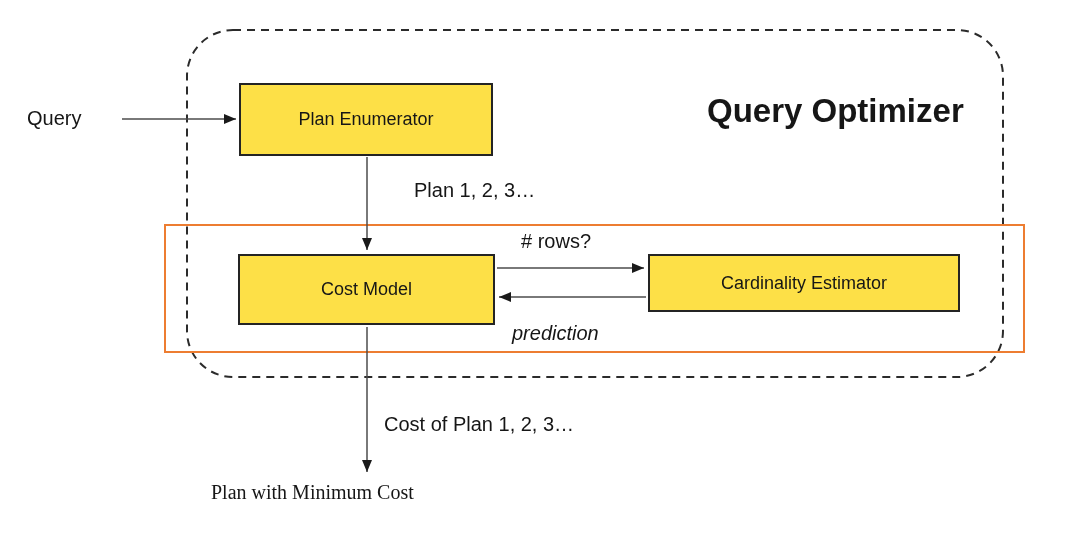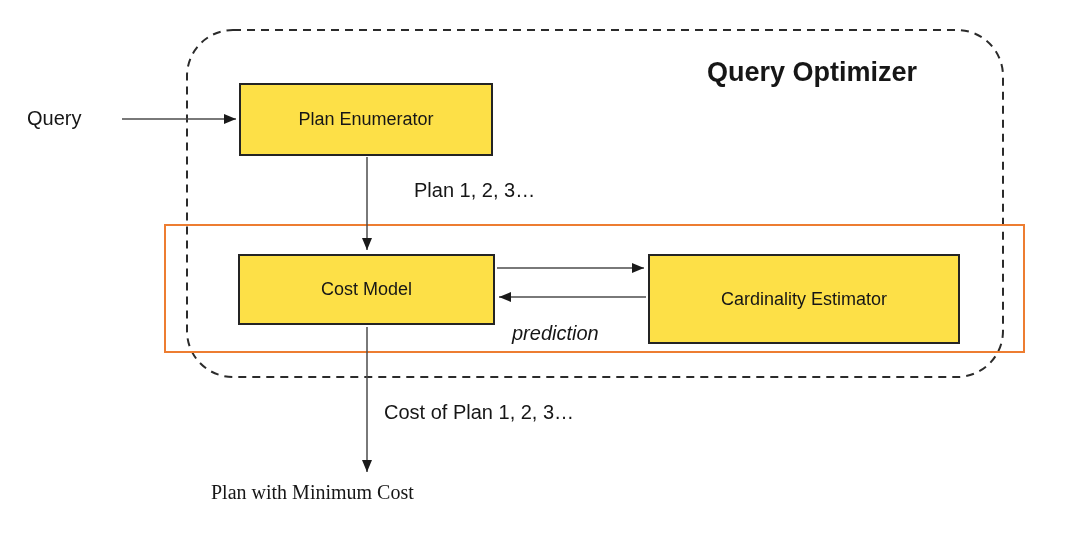--- a/index.html
+++ b/index.html
@@ -37,21 +37,22 @@
   }
   .lbl {
     position: absolute;
     font-size: 20px;
     line-height: 31px;
     color: #161616;
     white-space: nowrap;
   }
   .lbl.title {
     font-weight: 700;
-    font-size: 27px;
+    font-size: 33px;
+    margin-top: 38px;
   }
 </style>
 </head>
 <body>
 
 <div id="canvas">
 
   <svg id="lines-layer" viewBox="0 0 1080 545" xmlns="http://www.w3.org/2000/svg">
     <defs>
       <marker id="arrowhead" markerUnits="userSpaceOnUse" markerWidth="12" markerHeight="10" viewBox="0 0 12 10" refX="12" refY="5" orient="auto">
@@ -73,28 +74,29 @@
   <div class="lbl title" style="left:707px; top:57px;">Query Optimizer</div>
 
   <div class="node" style="left:239px; top:83px; width:254px; height:73px;">
     <span>Plan Enumerator</span>
   </div>
 
   <div class="node" style="left:238px; top:254px; width:257px; height:71px;">
     <span>Cost Model</span>
   </div>
 
-  <div class="node" style="left:648px; top:254px; width:312px; height:90px;">
+  <div class="node" style="left:648px; top:254px; width:312px; height:58px;">
     <span>Cardinality Estimator</span>
   </div>
 
   <div class="lbl" style="left:27px; top:103px;">Query</div>
 
   <div class="lbl" style="left:380px; top:175px;margin-left:34px;">Plan 1, 2, 3…</div>
 
+  <div class="lbl" style="left:521px; top:226px;"># rows?</div>
 
   <div class="lbl" style="left:512px; top:318px;font-style:italic;">prediction</div>
 
-  <div class="lbl" style="left:384px; top:397px;">Cost of Plan 1, 2, 3…</div>
+  <div class="lbl" style="left:384px; top:409px;">Cost of Plan 1, 2, 3…</div>
 
   <div class="lbl" style="left:211px; top:477px;font-family:Liberation Serif, serif;">Plan with Minimum Cost</div>
 
 </div>
 
 </body></html>

